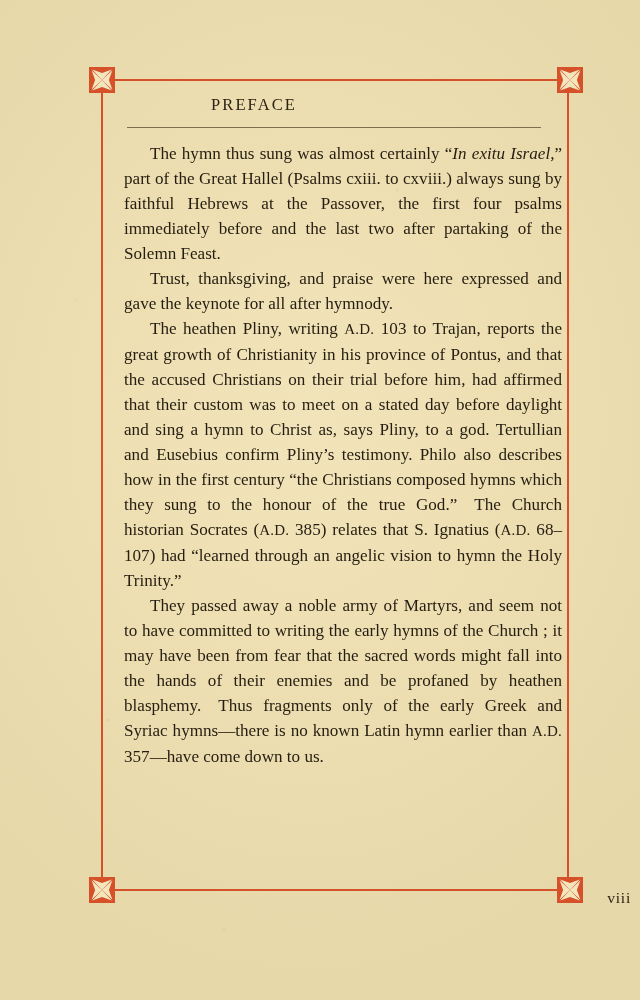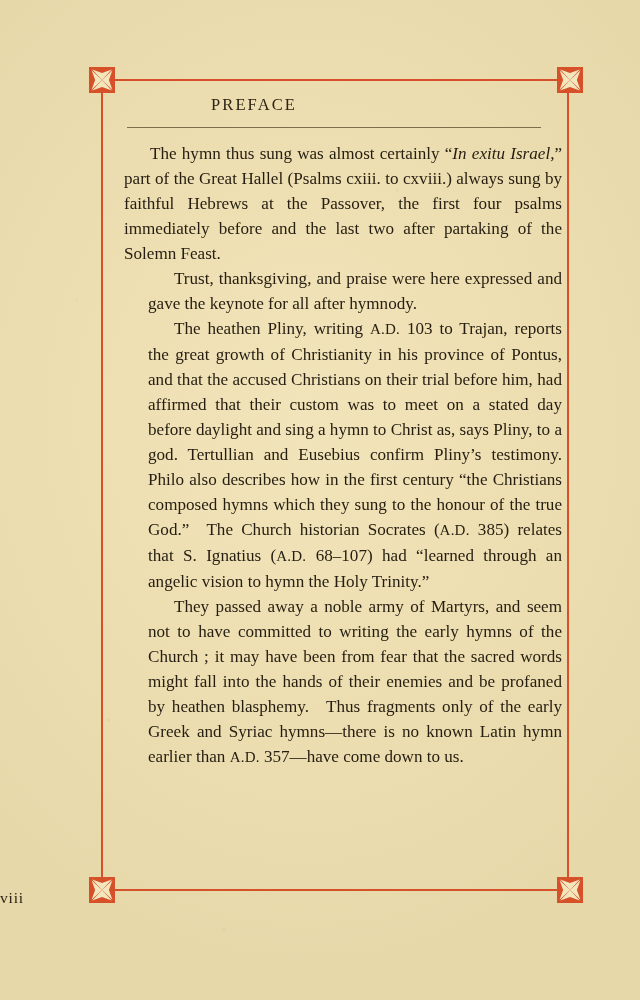--- a/index.html
+++ b/index.html
@@ -99,36 +99,36 @@
     font-size: 17.1px;
     line-height: 25px;
     color: #241d10;
     text-align: justify;
     text-justify: inter-word;
   }
   .textblock p {
     margin: 0;
     text-indent: 26px;
   }
-  .textblock p + p { margin-top: 0px; margin-left: 24px; }
+  .textblock p + p { margin-top: 0px; }
 
   .sc {
     font-variant: small-caps;
     font-size: 0.88em;
     letter-spacing: 0.2px;
   }
   .it { font-style: italic; }
 
   
   .folio {
     position: absolute;
     left: 0;
     top: 889px;
     width: 631px;
-    text-align: left;
+    text-align: right;
     font-size: 15.5px;
     letter-spacing: 0.8px;
     color: #2b2313;
   }
 </style>
 </head>
 <body>
 
 <div class="page-scan"></div>
 

